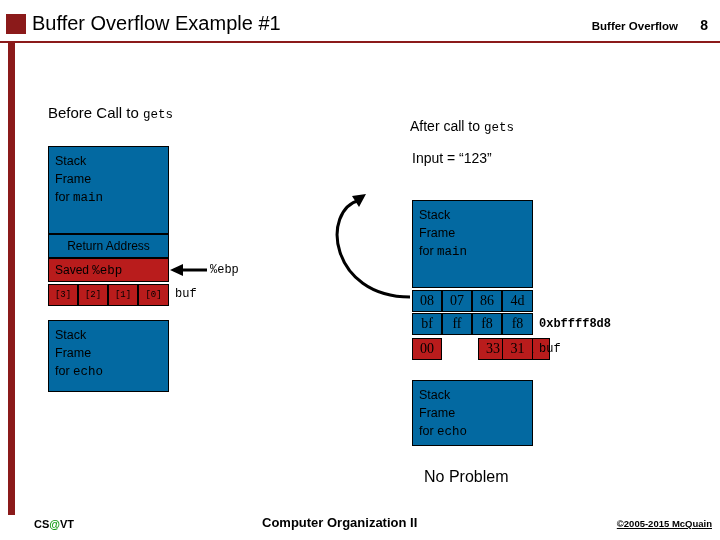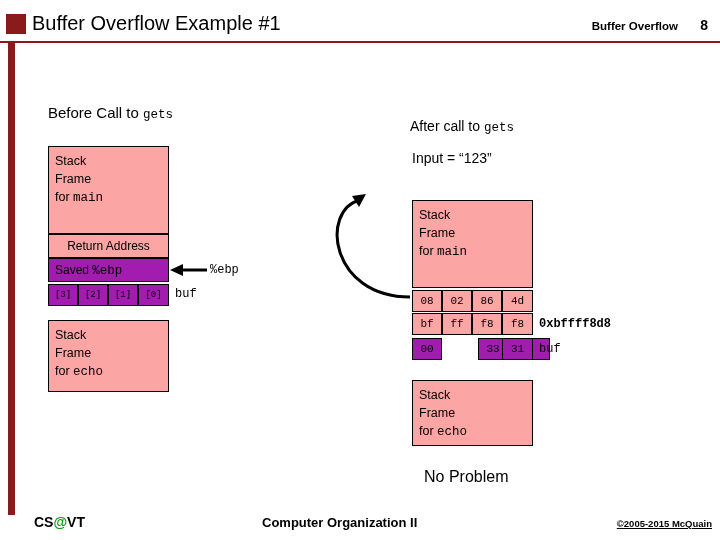--- a/index.html
+++ b/index.html
@@ -100,22 +100,22 @@
   }
 
   
   .box {
     position: absolute;
     box-sizing: border-box;
     border: 1px solid #000000;
     font-size: 12px;
     color: #000000;
   }
-  .peach { background: #fca5a5; }
-  .yellow { background: #a21caf; }
+  .peach { background: #0369a1; }
+  .yellow { background: #b91c1c; }
 
   .stackframe-text {
     padding: 5px 6px 0 6px;
     line-height: 18px;
     font-size: 12.5px;
   }
   .centered-cell {
     display: flex;
     align-items: center;
     justify-content: center;
@@ -141,42 +141,42 @@
   .r-r2c2      { left: 442px; top: 313px; width: 30px;  height: 22px; }
   .r-r2c3      { left: 472px; top: 313px; width: 30px;  height: 22px; }
   .r-r2c4      { left: 502px; top: 313px; width: 31px;  height: 22px; }
   .r-r3c1      { left: 412px; top: 338px; width: 30px;  height: 22px; }
   .r-r3c2      { left: 442px; top: 338px; width: 30px;  height: 22px; margin-left: 36px; }
   .r-r3c3      { left: 476px; top: 338px; width: 46px;  height: 22px; margin-left: 28px; }
   .r-r3c4      { left: 502px; top: 338px; width: 31px;  height: 22px; }
   .r-echo      { left: 412px; top: 380px; width: 121px; height: 66px; }
 
   .cellnum {
-    font-family: Liberation Mono, monospace;
-    font-size: 11px;
+    font-family: Liberation Serif, serif;
+    font-size: 14px;
   }
   .cellidx {
     font-family: "Liberation Mono", monospace;
     font-size: 9px;
   }
   .mono-inline { font-family: "Liberation Mono", monospace; font-size: 12.5px; }
 
   
   .svg-layer {
     position: absolute;
     left: 0; top: 0;
     width: 720px; height: 540px;
     pointer-events: none;
   }
 
   
   .ftr-left {
     position: absolute;
     left: 34px; bottom: 10px;
-    font-size: 14px;
+    font-size: 11px;
     font-weight: bold;
     color: #000000;
   }
   .ftr-at { color: #119911; }
   .ftr-center {
     position: absolute;
     left: 262px; bottom: 10px;
     font-size: 13px;
     font-weight: bold;
     color: #000000;
@@ -251,21 +251,21 @@
       <div>Stack</div>
       <div>Frame</div>
       <div><span>for </span><span class="mono-inline">main</span></div>
     </div>
   </div>
 
   <div class="box peach r-r1c1 centered-cell">
       <span class="cellnum">08</span>
     </div>
   <div class="box peach r-r1c2 centered-cell">
-      <span class="cellnum">02</span>
+      <span class="cellnum">07</span>
     </div>
   <div class="box peach r-r1c3 centered-cell">
       <span class="cellnum">86</span>
     </div>
   <div class="box peach r-r1c4 centered-cell">
       <span class="cellnum">4d</span>
     </div>
 
   <div class="box peach r-r2c1 centered-cell">
       <span class="cellnum">bf</span>

